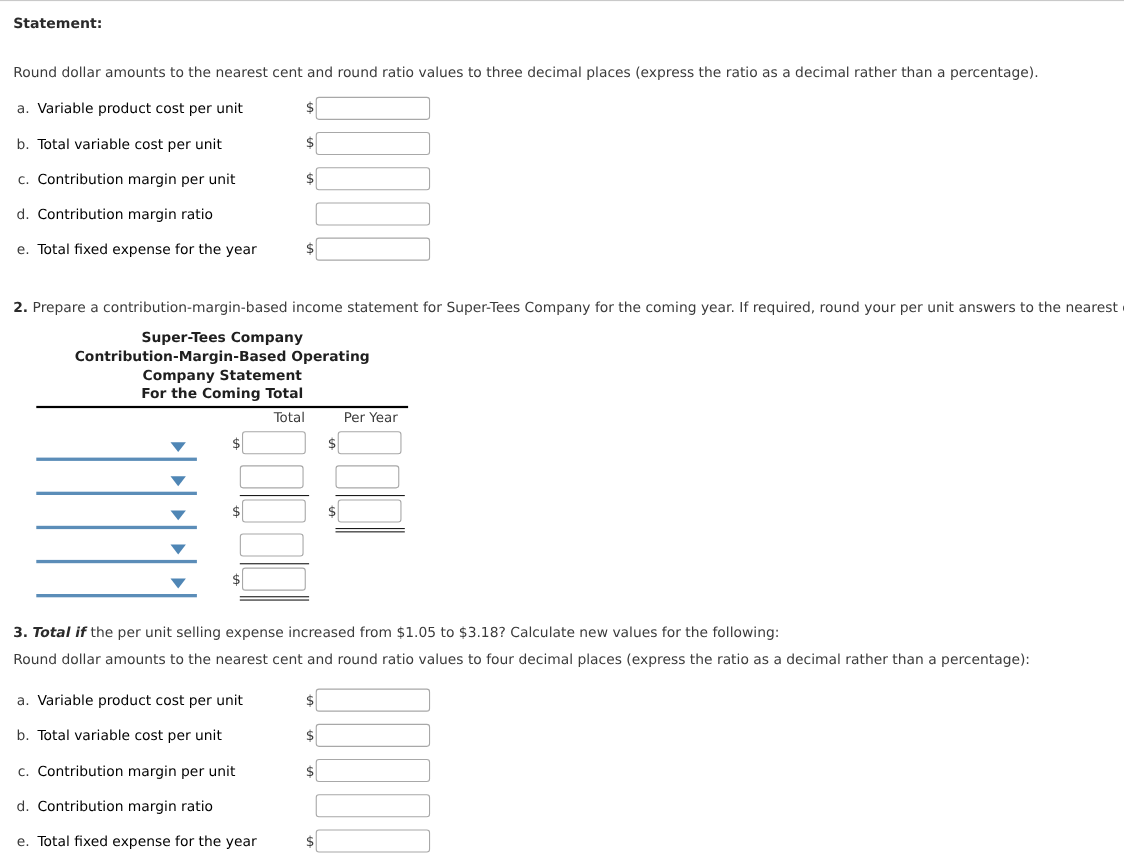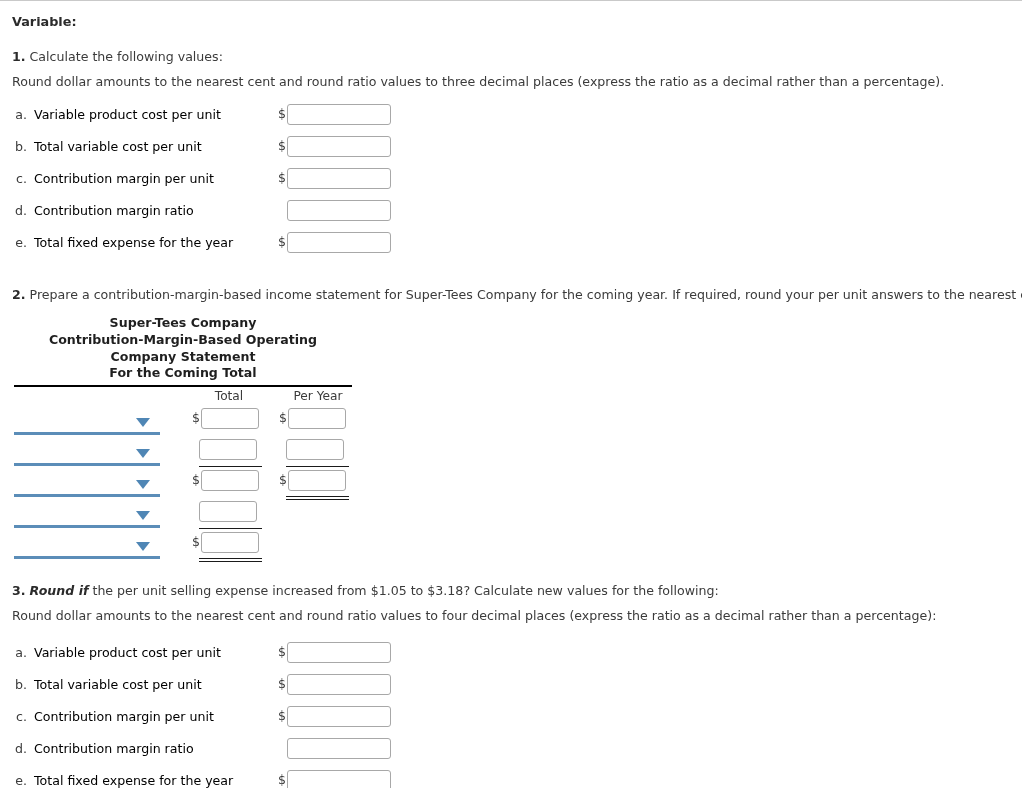--- a/index.html
+++ b/index.html
@@ -89,21 +89,21 @@
     font-family: "DejaVu Sans", "Liberation Sans", sans-serif;
     font-size: 12px;
     color: #333;
     padding: 0 4px;
     outline: none;
   }
 
   
   .stmt {
     position: relative;
-    margin-left: 6px;
+    margin-left: 25px;
     width: 700px;
   }
   .stmt-head {
     text-align: center;
     font-weight: bold;
     font-size: 12.6px;
     color: #1f1f1f;
     line-height: 1.33;
     width: 338px;
   }
@@ -117,21 +117,21 @@
     position: relative;
     height: 19px;
   }
   .col-head {
     position: absolute;
     top: 2px;
     font-size: 12.2px;
     color: #3b3b3b;
     text-align: center;
   }
-  .col-head.total { left: 180px; width: 70px; }
+  .col-head.total { left: 195px; width: 70px; }
   .col-head.perunit { left: 266px; width: 76px; }
 
   .stmt-body { position: relative; height: 152px; }
 
   .sel {
     position: absolute;
     left: 0;
     width: 146px;
     height: 27px;
     cursor: pointer;
@@ -169,27 +169,24 @@
     border-bottom: 1px solid #1a1a1a;
   }
 </style>
 </head>
 <body>
 
 <div class="top-rule"></div>
 
 <div class="page">
 
-  <div class="req-title">Variable:</div>
+  <div class="req-title">Statement:</div>
 
   <div class="spacer-20"></div>
 
-  <div class="qline">
-    <span class="qnum">1.</span><span> Calculate the following values:</span>
-  </div>
 
   <div style="height:9px"></div>
 
   <div class="qline">Round dollar amounts to the nearest cent and round ratio values to three decimal places (express the ratio as a decimal rather than a percentage).</div>
 
   <div style="height:9px"></div>
 
   <div class="items">
 
     <div class="item-row">
@@ -315,21 +312,21 @@
       </div>
       <div class="uline2" style="left:272px; top:90px; width:63px"></div>
 
     </div>
   </div>
 
   <div style="height:25px"></div>
 
   <div class="qline">
     <span class="qnum">3.</span>
-    <span class="whatif">Round if</span><span> the per unit selling expense increased from $1.05 to $3.18? Calculate new values for the following:</span>
+    <span class="whatif">Total if</span><span> the per unit selling expense increased from $1.05 to $3.18? Calculate new values for the following:</span>
   </div>
 
   <div style="height:9px"></div>
 
   <div class="qline">Round dollar amounts to the nearest cent and round ratio values to four decimal places (express the ratio as a decimal rather than a percentage):</div>
 
   <div style="height:13px"></div>
 
   <div class="items">
 

